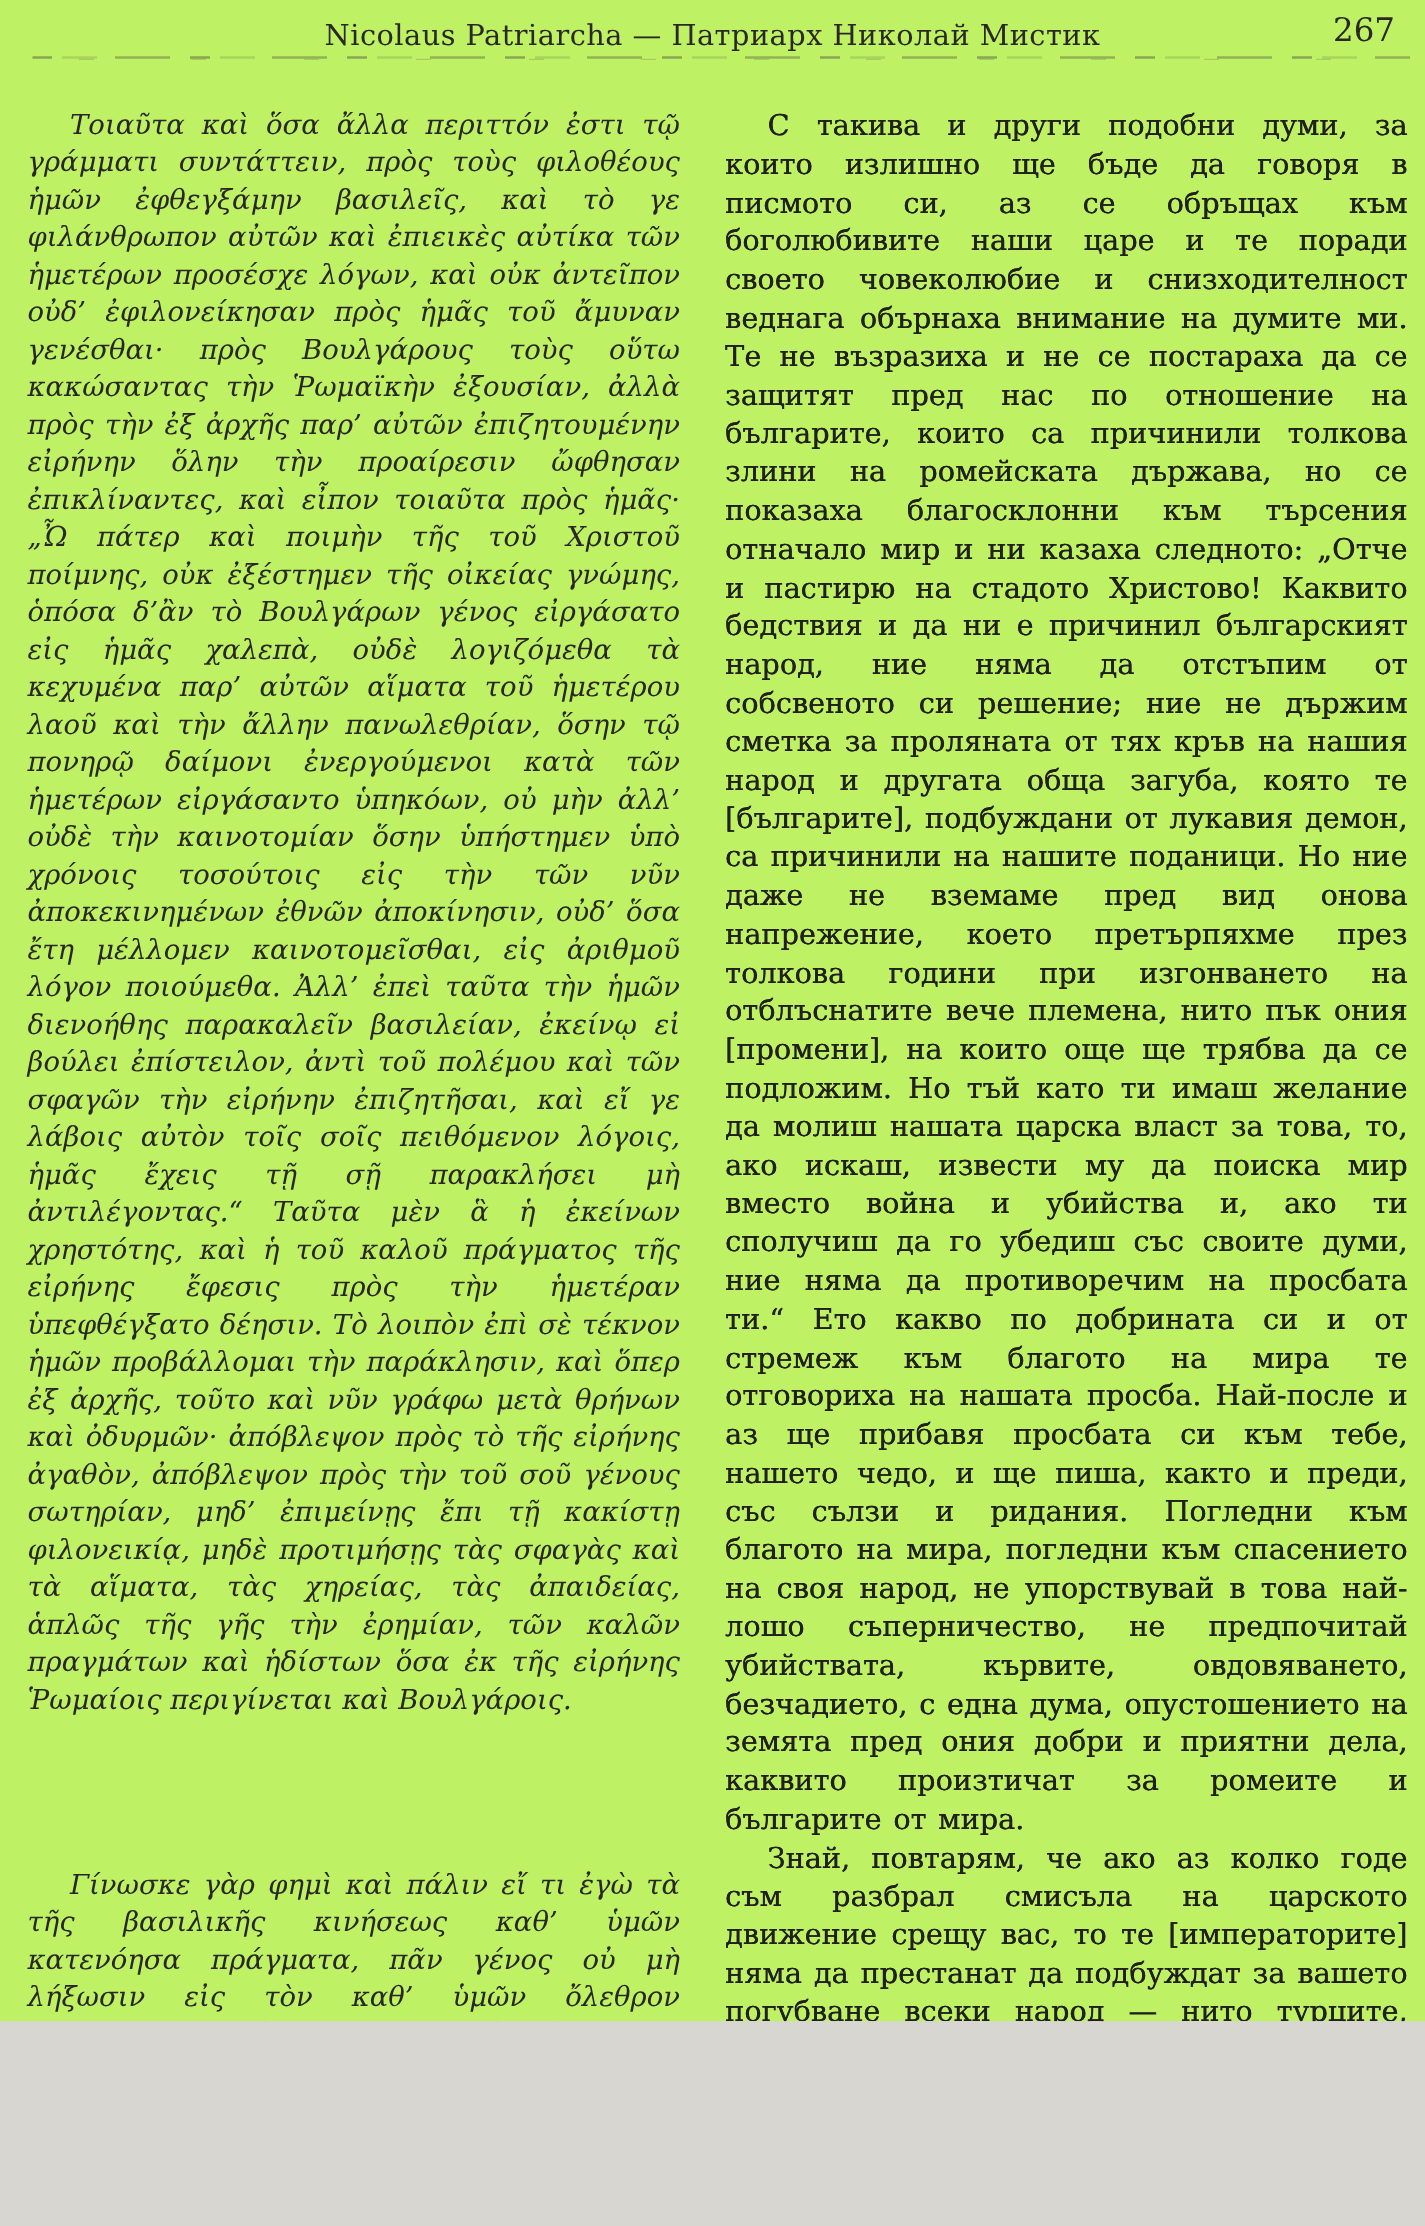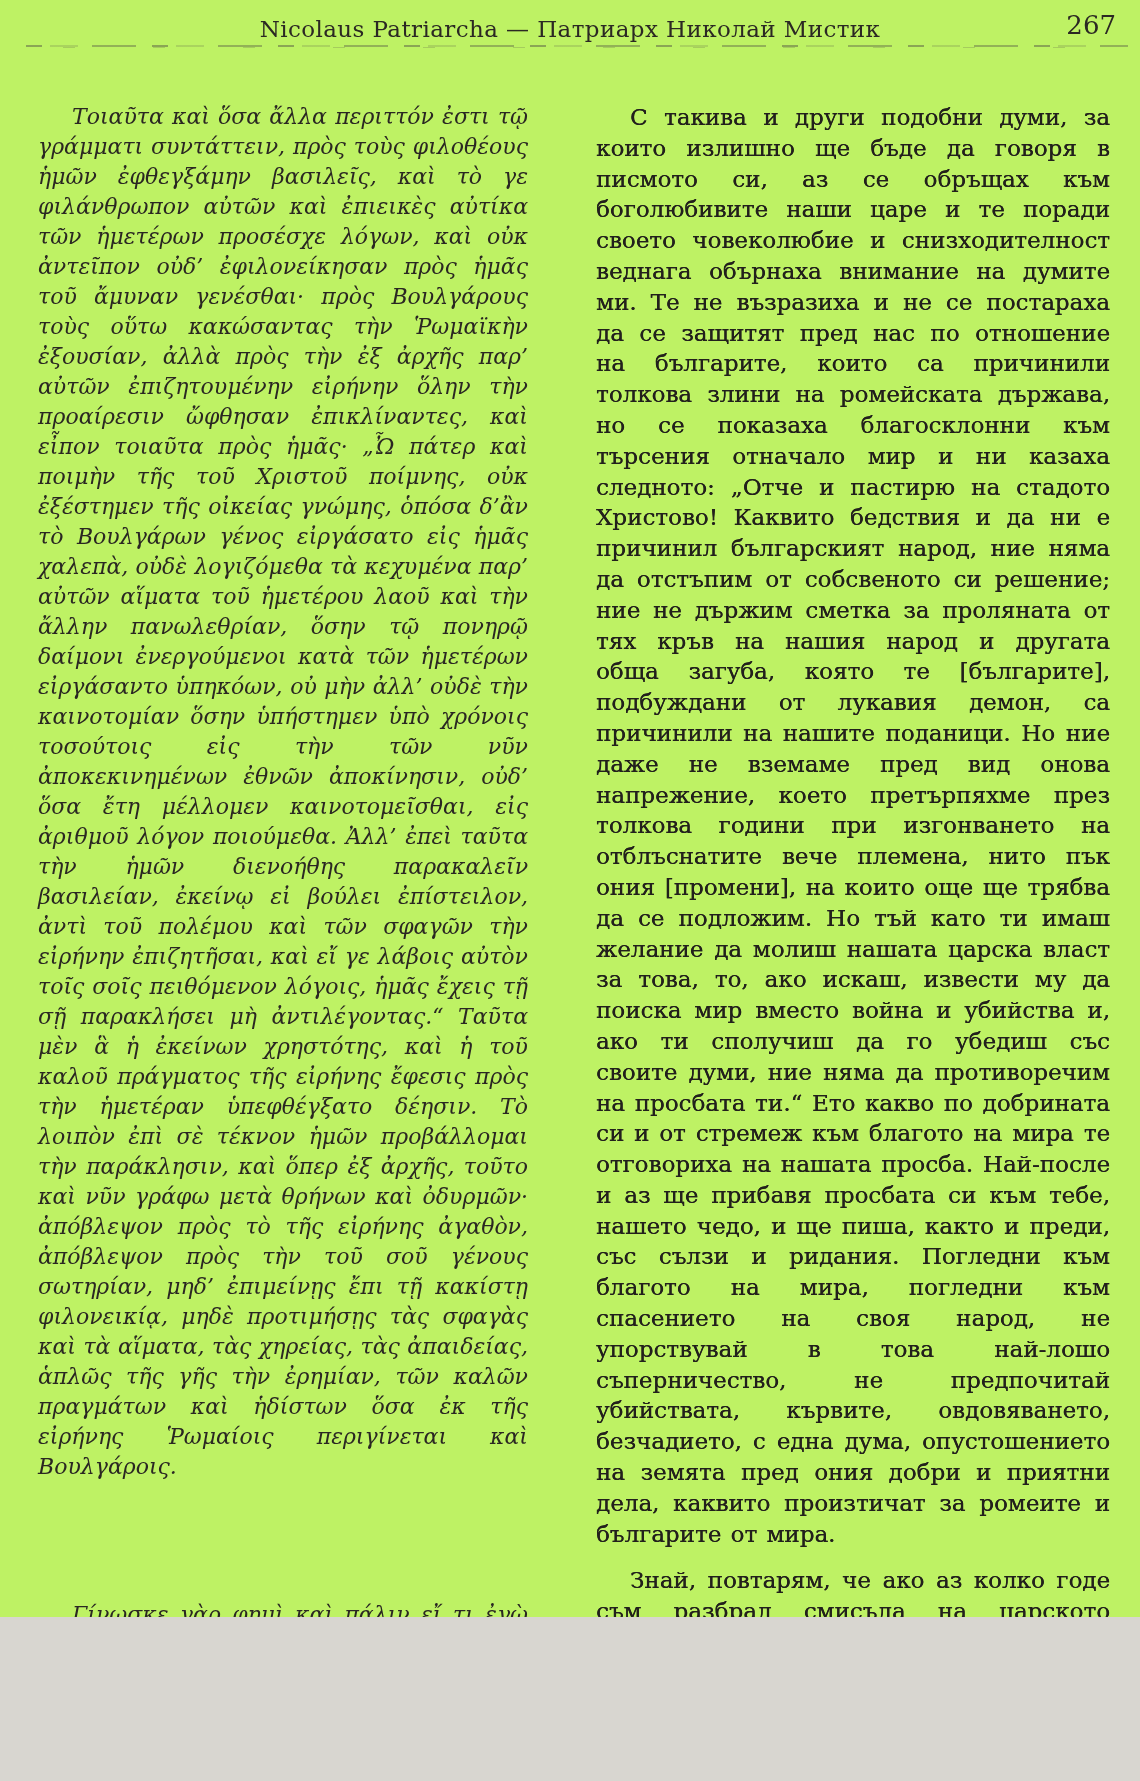--- a/index.html
+++ b/index.html
@@ -45,21 +45,21 @@
   }
   .columns {
     position:absolute;
     top:86px;
     left:22px;
     right:14px;
     display:flex;
     gap:36px;
   }
   .col { text-align: justify; }
-  .col p { margin:16px; text-indent:34px; }
+  .col p { margin:0; text-indent:34px; }
   .col-greek {
     flex:none;
     width:522px;
     font-style:italic;
     font-size:22px;
     line-height:30px;
     color:#2a2username2;
     color:#2a2722;
   }
   .col-greek p.second { margin-top:118px; }

